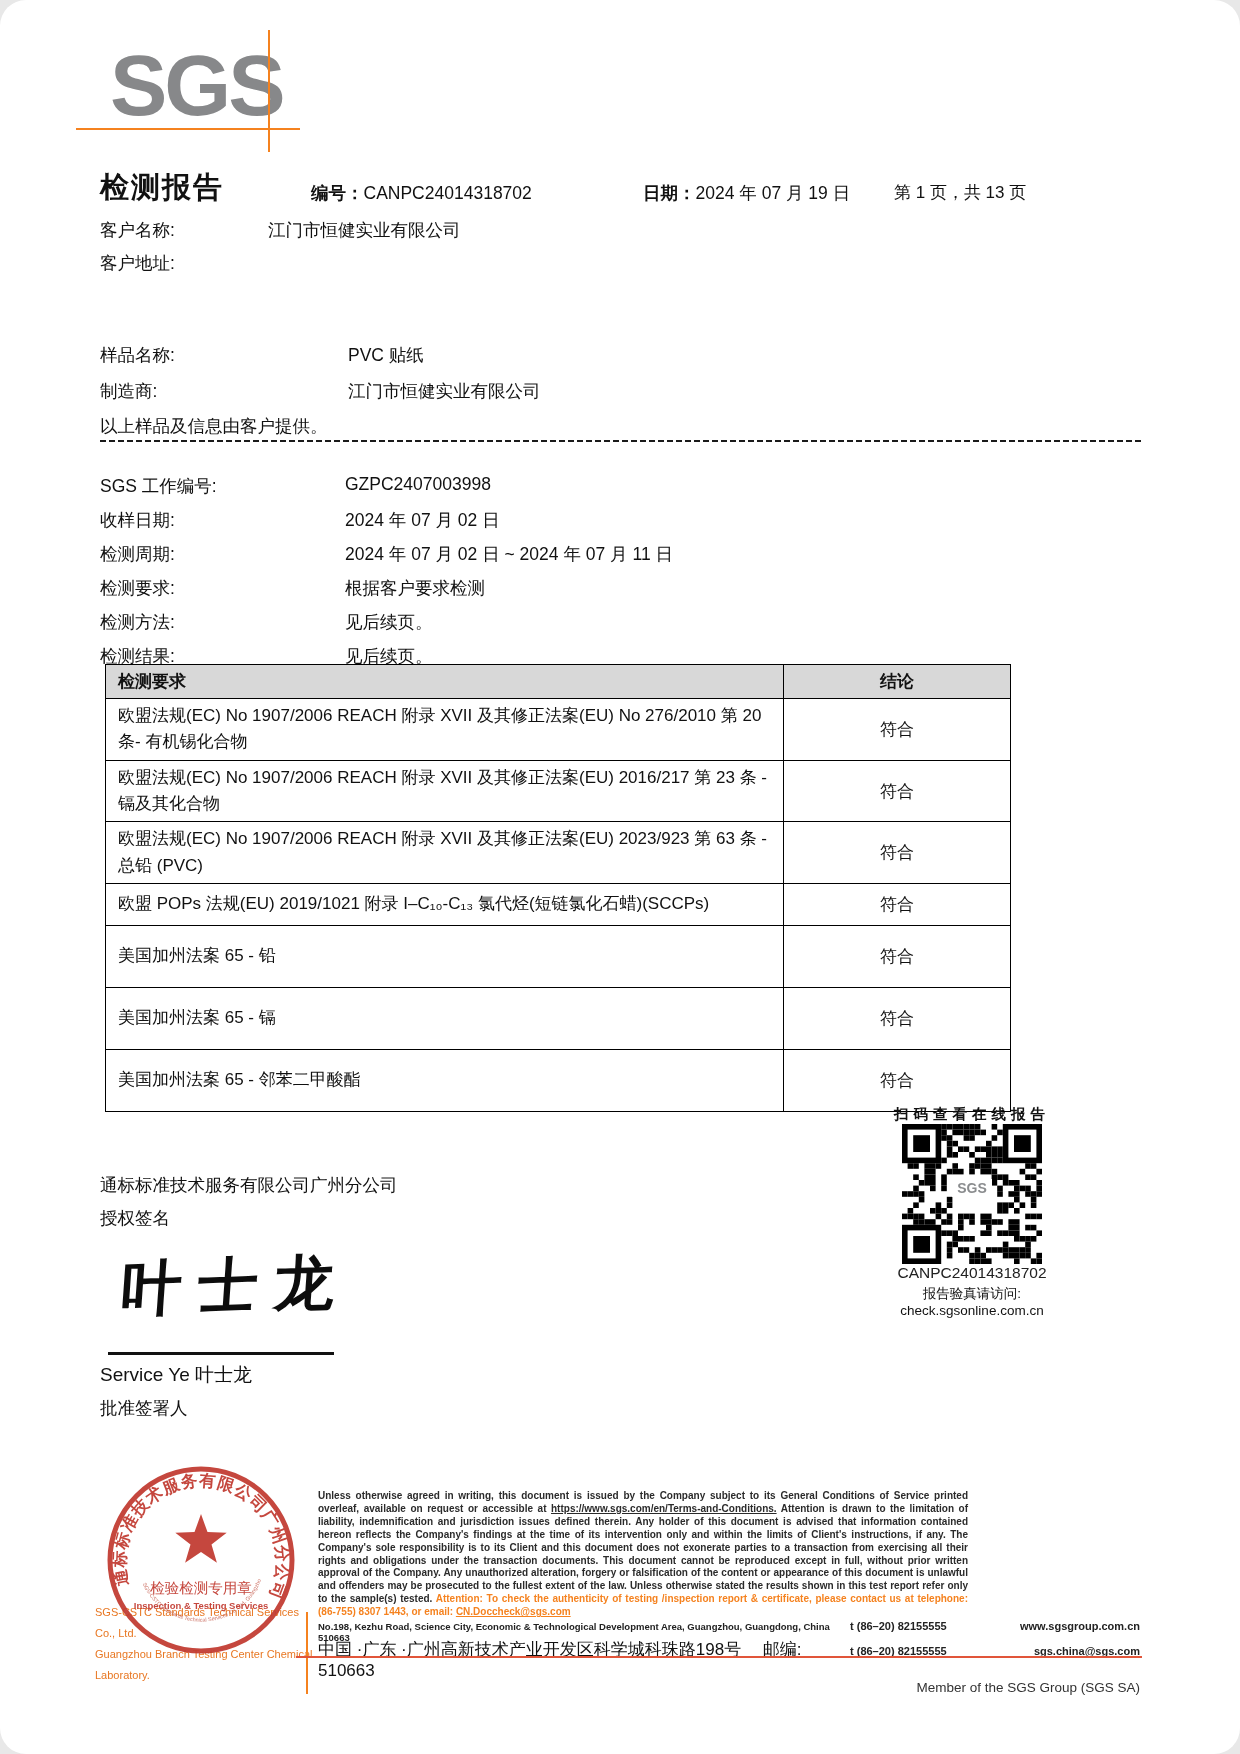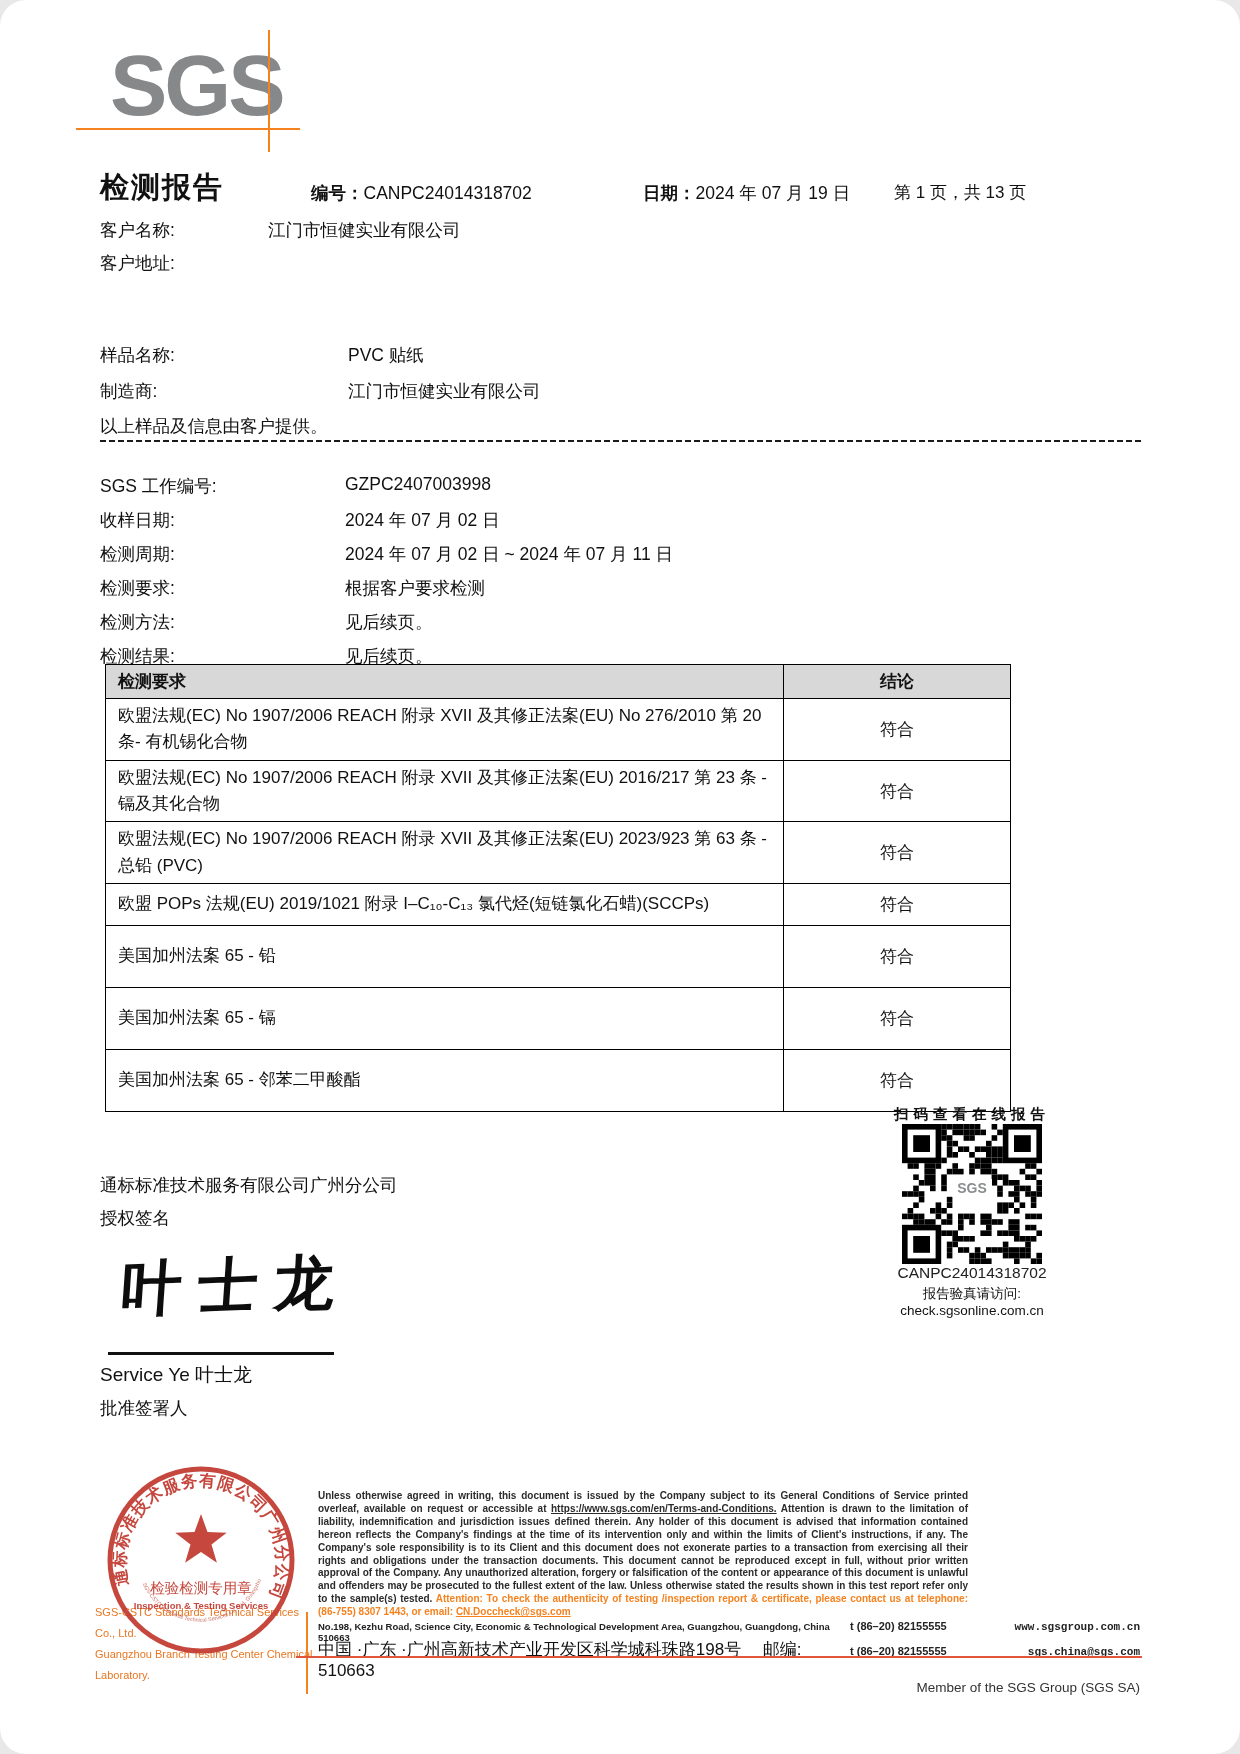--- a/index.html
+++ b/index.html
@@ -90,21 +90,21 @@
   .u { text-decoration:underline; }
   #footer-vline { left:306px; top:1612px; width:2px; height:82px; background:#f5821f; z-index:2; }
   #footer-hline { left:296px; top:1656px; width:846px; height:2px; background:#e1553a; z-index:2; }
   .addr-row { left:318px; width:822px; display:flex; align-items:baseline; }
   #addr-row1 { top:1620px; }
   #addr-row2 { top:1638px; }
   .addr-main { flex:1; }
   #addr-en { font-size:9.5px; font-weight:600; color:#222; font-family:"Liberation Sans",sans-serif; }
   #addr-cn { font-size:17px; color:#111; }
   .addr-tel { width:140px; font-size:11px; font-weight:600; color:#222; }
-  .addr-web { width:150px; font-size:11px; font-weight:600; color:#222; text-align:right;font-family:Liberation Mono, monospace; }
+  .addr-web { width:150px; font-size:11px; font-weight:600; color:#222; text-align:right; }
   #member { left:700px; top:1680px; width:440px; text-align:right; font-size:13.5px; color:#333; }
 </style>
 </head>
 <body>
 
 <div id="page">
 
   <div id="logo-text" class="abs">SGS</div>
   <div class="abs cross-v"></div>
   <div class="abs cross-h"></div>

